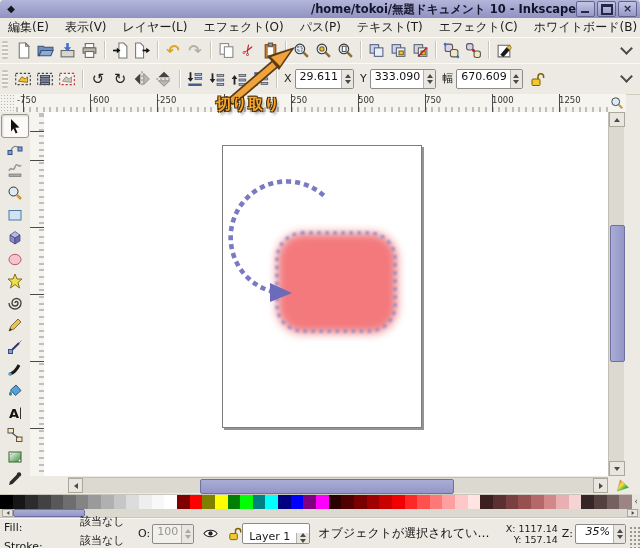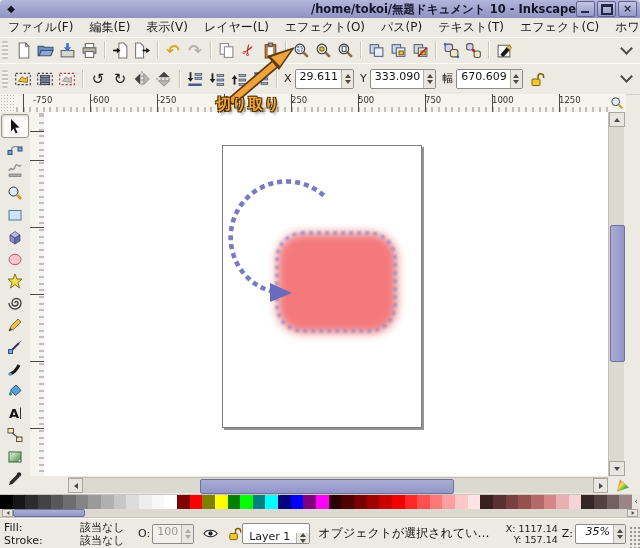--- a/index.html
+++ b/index.html
@@ -112,21 +112,21 @@
   .pal-scroll .ps-left{position:absolute;left:2px;top:0;width:11px;height:8px;font-size:6px;}
   .pal-scroll .ps-right{position:absolute;right:2px;top:0;width:11px;height:8px;font-size:6px;}
   .pal-scroll .thumb{position:absolute;left:13px;top:0;width:72px;height:8px;
     background:linear-gradient(#aaadd6,#9396c6);border:1px solid #6d719f;box-sizing:border-box;border-radius:2px;}
 
   
   .statusbar{position:absolute;left:0;top:517px;width:640px;height:31px;background:#edeae3;
     border-top:1px solid #c9c5bb;box-shadow:inset 0 1px 0 #fbfaf7;display:flex;align-items:center;font-size:11px;color:#1a1a1a;}
   .fs-block{display:flex;flex-direction:column;justify-content:center;line-height:13px;margin-left:4px;}
   .fs-row{display:flex;}
-  .fs-row .lab{width:36px;}
+  .fs-row .lab{width:36px;margin-top:6px;}
   .fs-row .val{width:52px;padding-left:40px;}
   .opacity{display:flex;align-items:center;margin-left:6px;}
   .opacity .olab{margin-right:2px;}
   .sicon{margin-left:8px;display:flex;align-items:center;}
   .layerbox{display:flex;align-items:flex-end;border:1px solid #8b8b8b;background:#fff;height:19px;margin-left:0;border-radius:2px;}
   .layerbox .lname{font-size:11px;padding:3px 6px 0 6px;white-space:nowrap;}
   .layerbox .btns{display:flex;flex-direction:column;justify-content:center;gap:2px;border-left:1px solid #b5b2a9;
     background:#e9e6df;width:12px;align-items:center;}
   .statmsg{flex:1;margin-left:8px;font-size:12px;white-space:nowrap;overflow:hidden;text-overflow:ellipsis;color:#111;}
   .xy-block{font-size:9.5px;line-height:11px;text-align:right;margin:0 4px;white-space:nowrap;}
@@ -150,21 +150,20 @@
     <span class="logo">◆</span>
     <div class="title">/home/tokoi/無題ドキュメント 10 - Inkscape</div>
     <div class="winbtns">
       <div class="wb wb-min"></div>
       <div class="wb wb-max"></div>
       <div class="wb wb-close">×</div>
     </div>
   </div>
 
   <div class="menubar">
-    <span class="menu-item">ファイル(F)</span>
     <span class="menu-item">編集(E)</span>
     <span class="menu-item">表示(V)</span>
     <span class="menu-item">レイヤー(L)</span>
     <span class="menu-item">エフェクト(O)</span>
     <span class="menu-item">パス(P)</span>
     <span class="menu-item">テキスト(T)</span>
     <span class="menu-item">エフェクト(C)</span>
     <span class="menu-item">ホワイトボード(B)</span>
 
   </div>
@@ -426,21 +425,21 @@
           <path d="M9 8V5.5a2.8 2.8 0 0 1 5.6 0V7" fill="none" stroke="#806000" stroke-width="1.5"></path>
         </svg>
     </div>
     <div class="chev-btn">
         <div class="chev"></div>
       </div>
   </div>
 
   <div class="corner"></div>
   <div class="ruler-h">
-    <span class="rlabel" style="left:19px">-750</span>
+    <span class="rlabel" style="left:3px">-750</span>
     <span class="rlabel" style="left:76px">-600</span>
     <span class="rlabel" style="left:143px">-250</span>
     <span class="rlabel" style="left:210px">0</span>
     <span class="rlabel" style="left:277px">250</span>
     <span class="rlabel" style="left:344px">500</span>
     <span class="rlabel" style="left:411px">750</span>
     <span class="rlabel" style="left:478px">1000</span>
     <span class="rlabel" style="left:545px">1250</span>
   </div>
   <div class="ruler-zoom">

